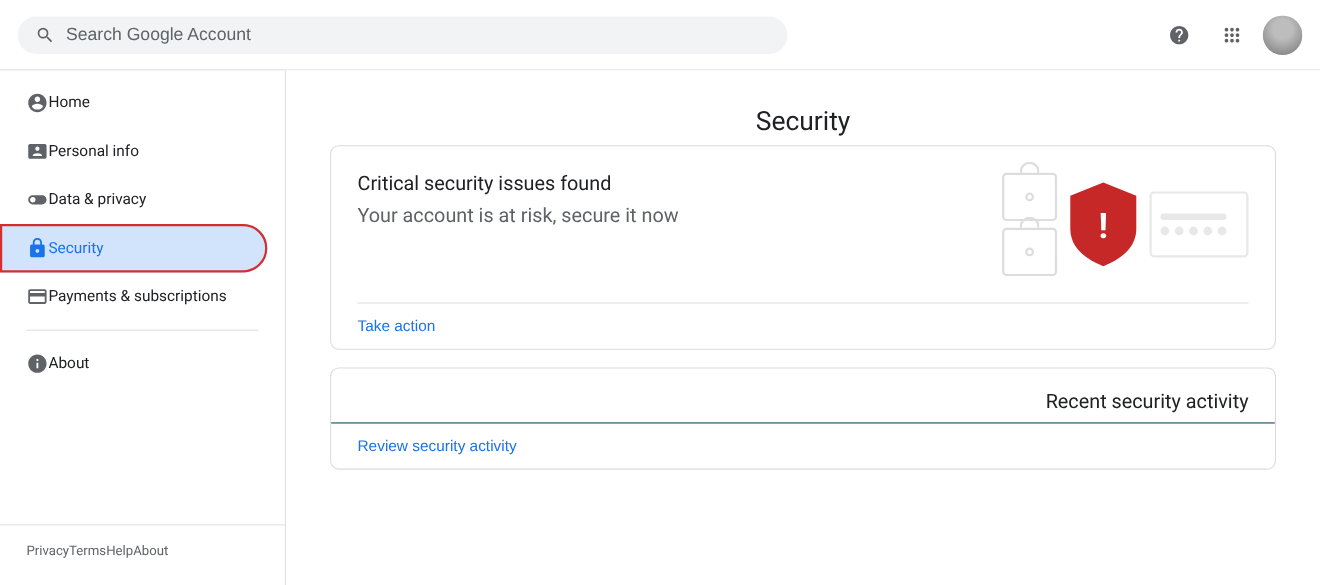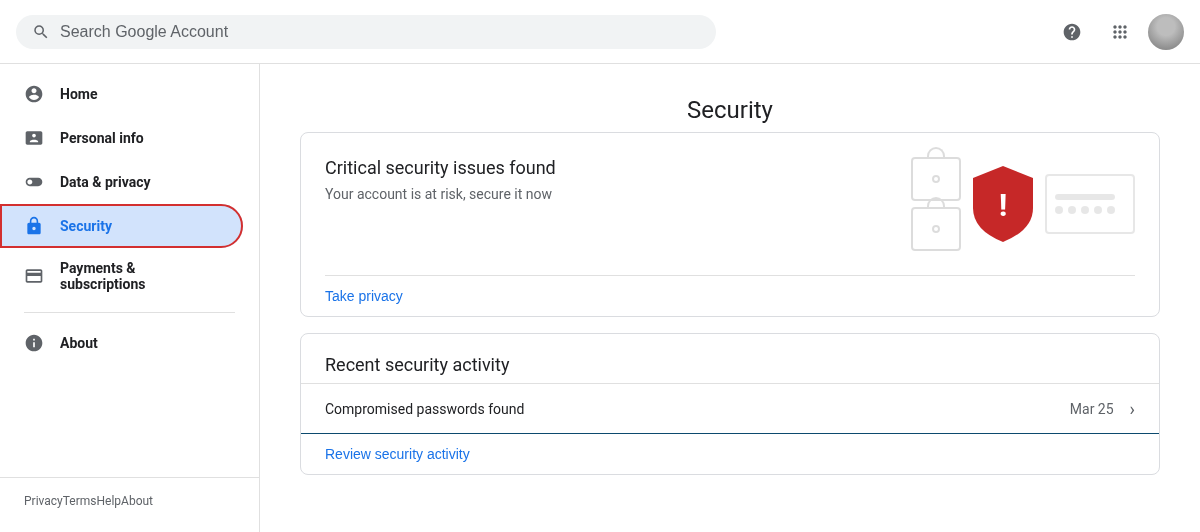--- a/index.html
+++ b/index.html
@@ -103,28 +103,27 @@
       padding: 8px 0;
       overflow-y: auto;
       display: flex;
       flex-direction: column;
       border-right: 1px solid #e0e0e0;
     }
     .sidebar-nav { flex: 1; }
     .nav-item {
       display: flex;
       align-items: center;
-      gap: 16px;
       padding: 12px 24px;
       cursor: pointer;
       border-radius: 0 24px 24px 0;
       margin-right: 16px;
       font-size: 14px;
       color: #202124;
-      font-weight: 700;
+      font-weight: 400;
       position: relative;
     }
     .nav-item.active {
       background: #d2e3fc;
       color: #1a73e8;
     }
     .nav-item.active .nav-icon { color: #1a73e8; }
     .nav-item.active-outline {
       outline: 2px solid #d32f2f;
       outline-offset: -2px;
@@ -188,21 +187,21 @@
       justify-content: space-between;
     }
     .card-content { flex: 1; }
     .card-title {
       font-size: 18px;
       font-weight: 400;
       color: #202124;
       margin-bottom: 8px;
     }
     .card-desc {
-      font-size: 14px;
+      font-size: 18px;
       color: #5f6368;
       margin-bottom: 16px;
     }
     .card-divider {
       border: none;
       border-top: 1px solid #e0e0e0;
       margin: 0 24px;
     }
     .card-action {
       padding: 12px 24px;
@@ -222,21 +221,21 @@
     .security-illustration {
       display: flex;
       align-items: center;
       gap: 8px;
       flex-shrink: 0;
       margin-left: 16px;
     }
 
     
     .card-activity { padding: 0; }
-    .activity-header { padding: 20px 24px 8px; font-size: 18px; font-weight: 400; color: #202124; }
+    .activity-header { padding: 20px 24px 8px; font-size: 18px; font-weight: 400; color: #202124; text-align: right; }
     .activity-row {
       display: flex;
       align-items: center;
       padding: 14px 24px;
       border-top: 1px solid #e0e0e0;
       cursor: pointer;
     }
     .activity-label { flex: 1; font-size: 14px; color: #202124; }
     .activity-date { font-size: 14px; color: #5f6368; margin-right: 16px; }
     .chevron-right { color: #5f6368; font-size: 18px; }
@@ -397,29 +396,24 @@
               <div style="width:8px;height:8px;border-radius:50%;background:#bdbdbd;"></div>
               <div style="width:8px;height:8px;border-radius:50%;background:#bdbdbd;"></div>
               <div style="width:8px;height:8px;border-radius:50%;background:#bdbdbd;"></div>
               <div style="width:8px;height:8px;border-radius:50%;background:#bdbdbd;"></div>
             </div>
           </div>
         </div>
       </div>
       <hr class="card-divider">
       <div class="card-action">
-        <button class="link-btn">Take privacy</button>
+        <button class="link-btn">Take action</button>
       </div>
     </div>
 
     <div class="card card-activity">
       <div class="activity-header">Recent security activity</div>
-      <div class="activity-row">
-        <span class="activity-label">Compromised passwords found</span>
-        <span class="activity-date">Mar 25</span>
-        <span class="chevron-right">›</span>
-      </div>
       <div class="activity-footer">
         <button class="link-btn">Review security activity</button>
       </div>
     </div>
   </main>
 </div>
 
 </body></html>

